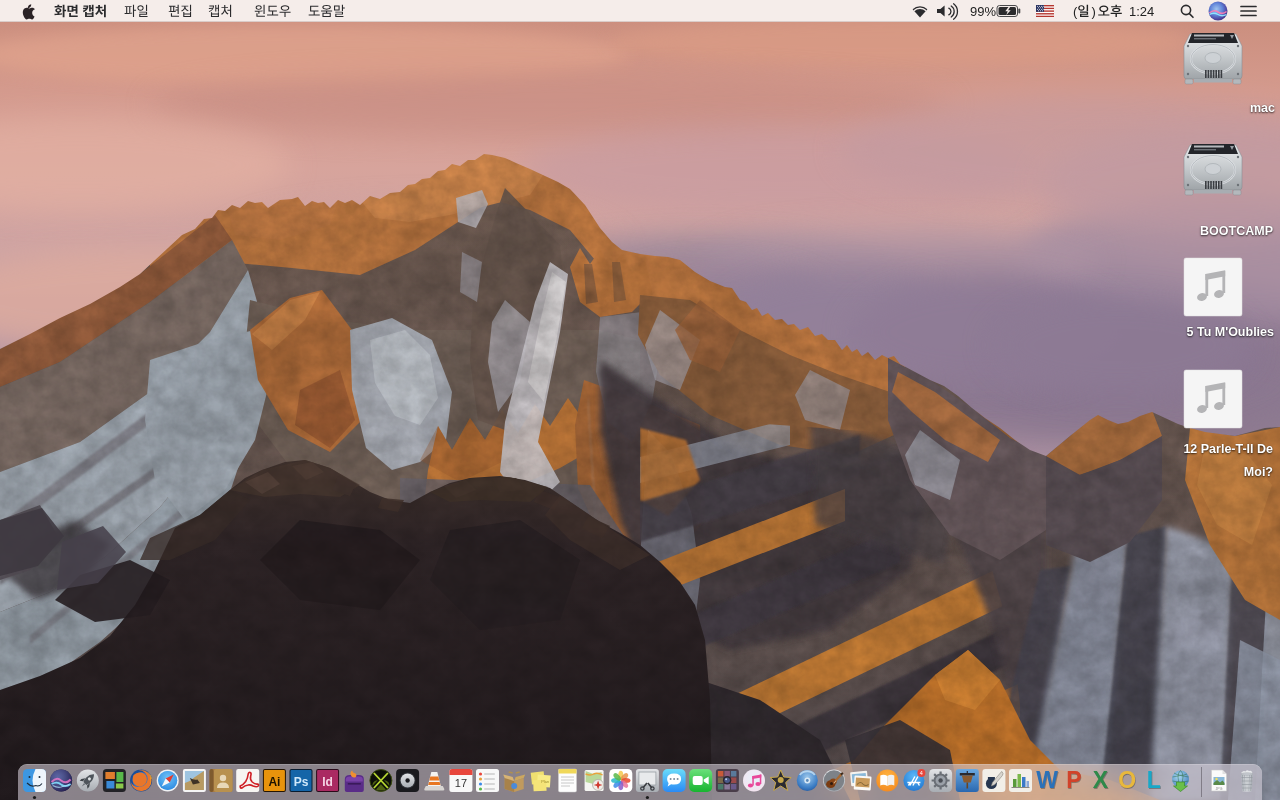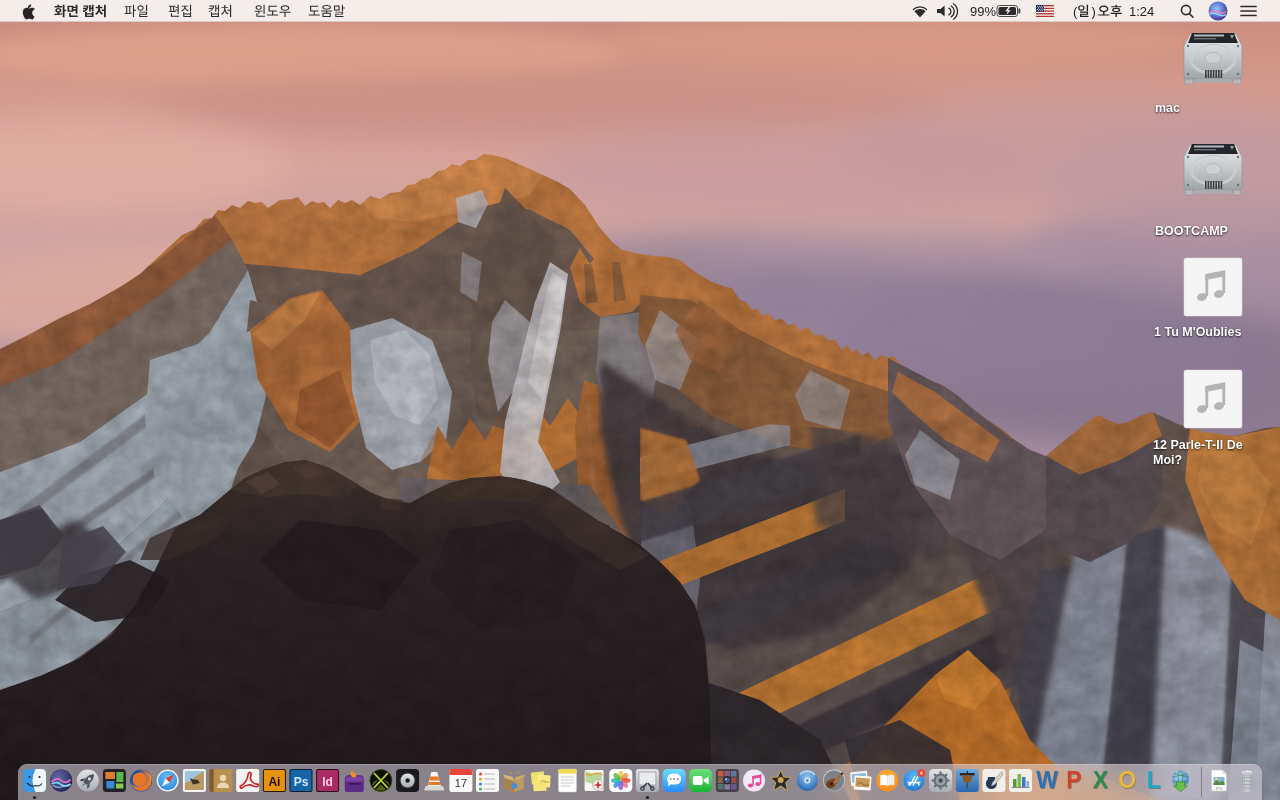--- a/index.html
+++ b/index.html
@@ -1,19 +1,19 @@
 <!DOCTYPE html>
 <html><head><meta charset="utf-8">
 <style>
 html,body{margin:0;padding:0;width:1280px;height:800px;overflow:hidden;background:#000}
 body{font-family:"Liberation Sans",sans-serif;position:relative}
 #wall{position:absolute;left:0;top:0}
 #menubar{position:absolute;left:0px;top:0px}
 .dicon{position:absolute}
-.dlabel{position:absolute;color:#fff;font-weight:bold;font-size:12.5px;text-align:left;text-shadow:0 1px 2px rgba(0,0,0,.7),0 0 1px rgba(0,0,0,.4);letter-spacing:0px}
+.dlabel{position:absolute;color:#fff;font-weight:bold;font-size:12.5px;text-align:right;text-shadow:0 1px 2px rgba(0,0,0,.7),0 0 1px rgba(0,0,0,.4);letter-spacing:0px}
 #dock{position:absolute;left:0px;top:758px}
 #dockbg{position:absolute;left:18px;top:764px;width:1244px;height:36px;border-radius:9px 9px 0 0;background:rgba(225,219,229,0.55);backdrop-filter:blur(16px) saturate(115%);box-shadow:inset 0 0.5px 0 rgba(255,255,255,0.35)}
 </style></head>
 <body>
 <svg id="wall" width="1280" height="800" viewBox="0 0 1280 800">
 <defs>
 <linearGradient id="sky" x1="0" y1="0" x2="0" y2="1">
 <stop offset="0" stop-color="#c8897a"></stop>
         <stop offset="0.06" stop-color="#cd9181"></stop>
 <stop offset="0.16" stop-color="#d49a8d"></stop>
@@ -414,22 +414,22 @@
 <ellipse cx="18" cy="39" rx="5" ry="3.9" transform="rotate(-14 18 39)"></ellipse>
 <ellipse cx="35" cy="36" rx="5" ry="3.9" transform="rotate(-14 35 36)"></ellipse>
 <rect x="21.4" y="16" width="2.8" height="22"></rect>
 <rect x="38.4" y="13" width="2.8" height="22"></rect>
 <path d="M21.4,16 L41.2,12.2 L41.2,18.2 L21.4,22 Z"></path>
 </g>
 </g>
 </svg>
 <div class="dlabel" style="left:1155px;top:101px;width:120px">mac</div>
 <div class="dlabel" style="left:1155px;top:224px;width:118px">BOOTCAMP</div>
-<div class="dlabel" style="left:1154px;top:325px;width:120px">1 Tu M'Oublies</div>
-<div class="dlabel" style="left:1153px;top:438px;width:120px;line-height:15px">12 Parle-T-Il De Moi?</div>
+<div class="dlabel" style="left:1154px;top:325px;width:120px">5 Tu M'Oublies</div>
+<div class="dlabel" style="left:1153px;top:438px;width:120px;line-height:23px">12 Parle-T-Il De Moi?</div>
 
 <div id="dockbg"></div>
 <svg id="dock" width="1280" height="42" viewBox="0 0 1280 42">
 <defs>
 <linearGradient id="metal" x1="0" y1="0" x2="0" y2="1">
         <stop offset="0" stop-color="#e2e4e7"></stop>
         <stop offset="1" stop-color="#a8adb3"></stop>
       </linearGradient>
 <radialGradient id="siriw" cx="0.35" cy="0.35" r="0.8">
         <stop offset="0" stop-color="#8a9ae8" stop-opacity="0.6"></stop>

